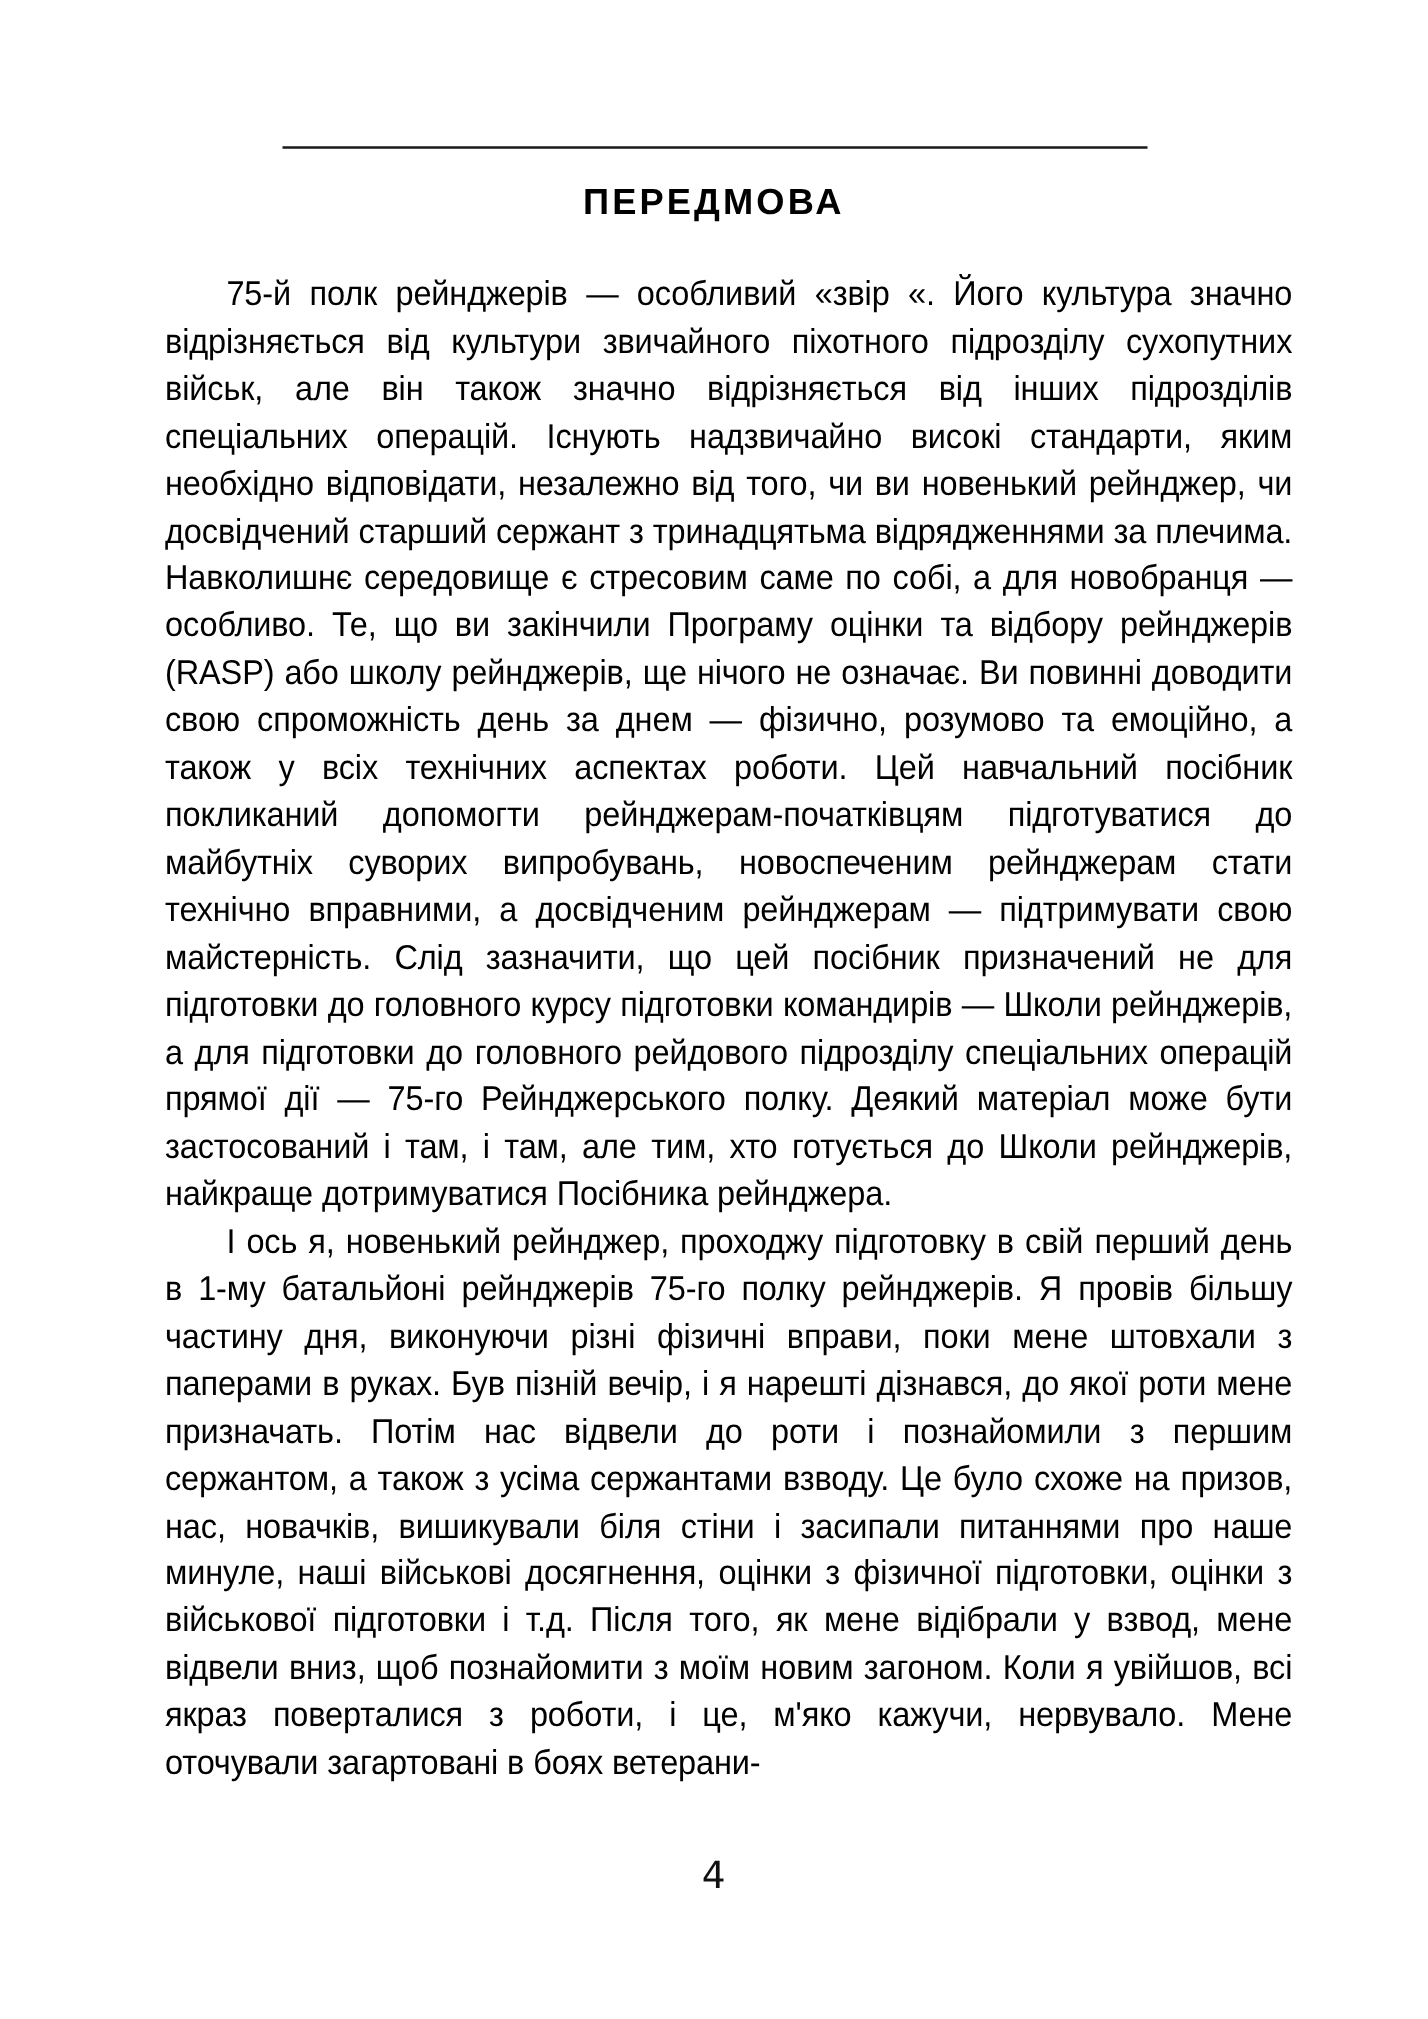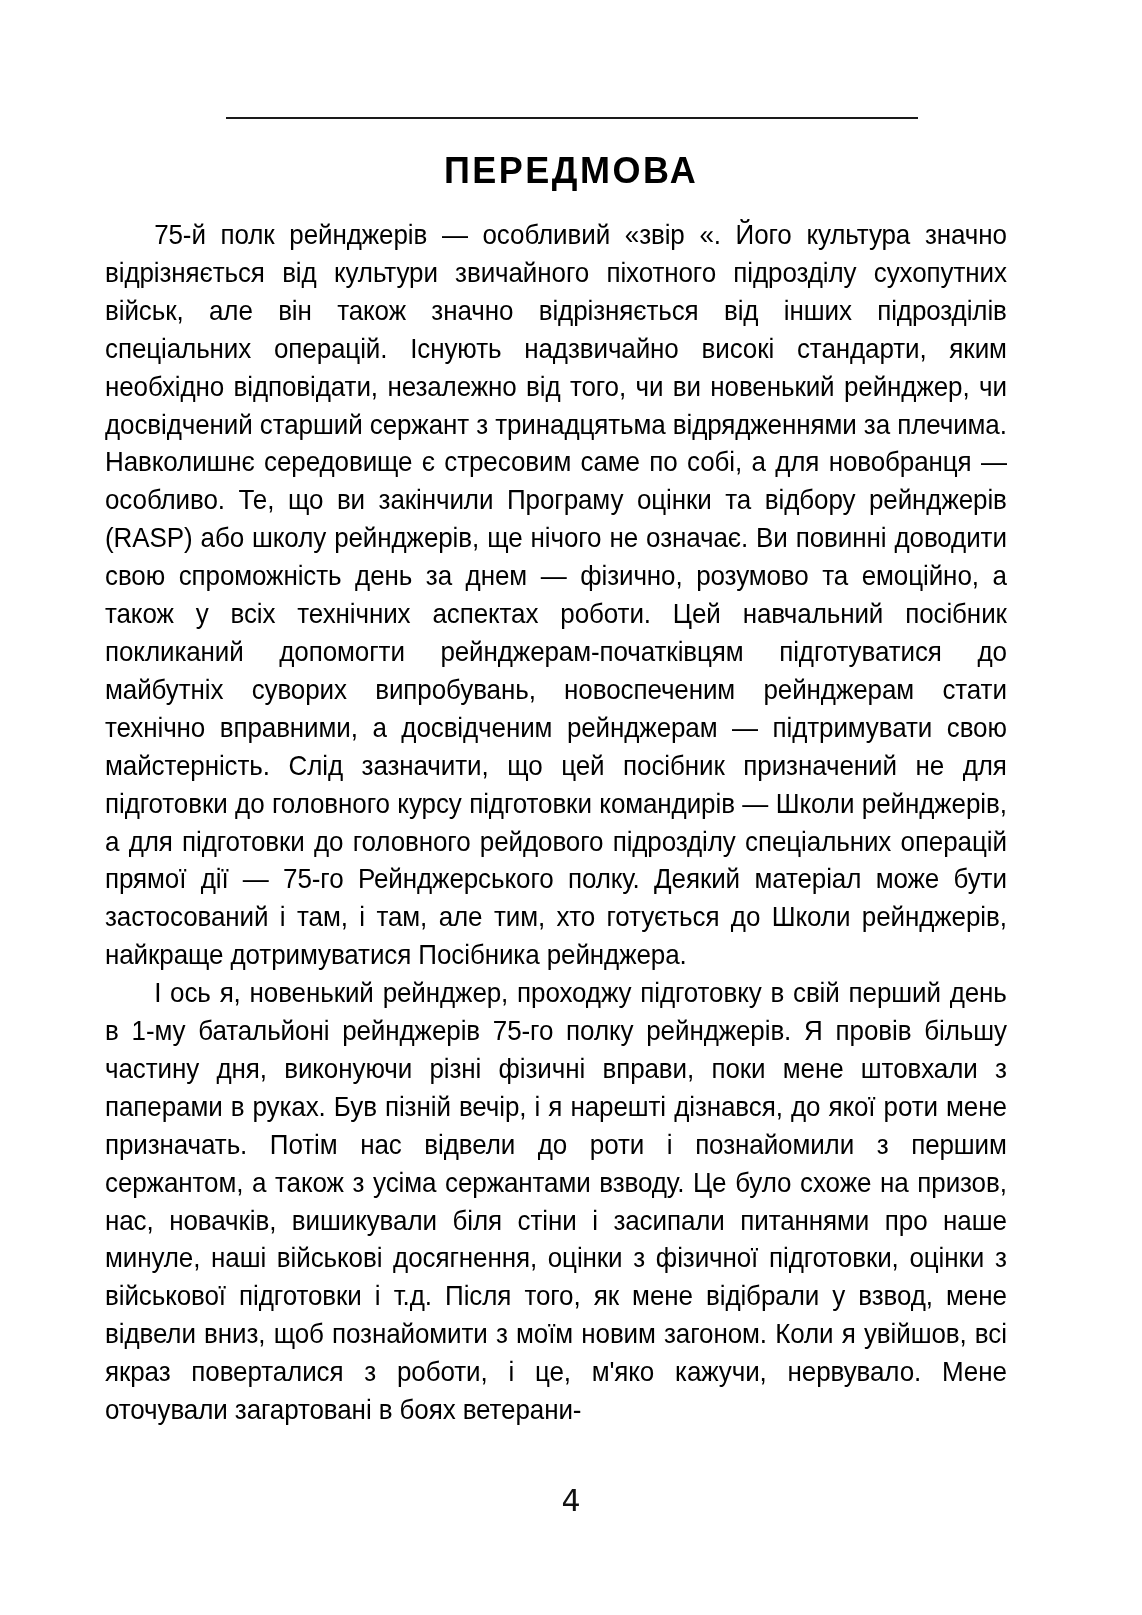--- a/index.html
+++ b/index.html
@@ -31,32 +31,32 @@
     border-top: 2px solid #1a1a1a;
   }
 
   
   .chapter-title {
     position: absolute;
     left: 0;
     right: 0;
     top: 126px;
     text-align: center;
-    font-size: 36px;
+    font-size: 29px;
     font-weight: bold;
     letter-spacing: 2.5px;
     line-height: 1.18;
     color: #000000;
     white-space: nowrap;
   }
 
   
   .body-col {
     position: absolute;
-    left: 105px;
+    left: 132px;
     top: 216px;
     width: 902px;
   }
 
   .body-col p {
     margin: 0;
     font-size: 27.5px;
     line-height: 37.9px;
     text-align: justify;
     text-justify: inter-word;

